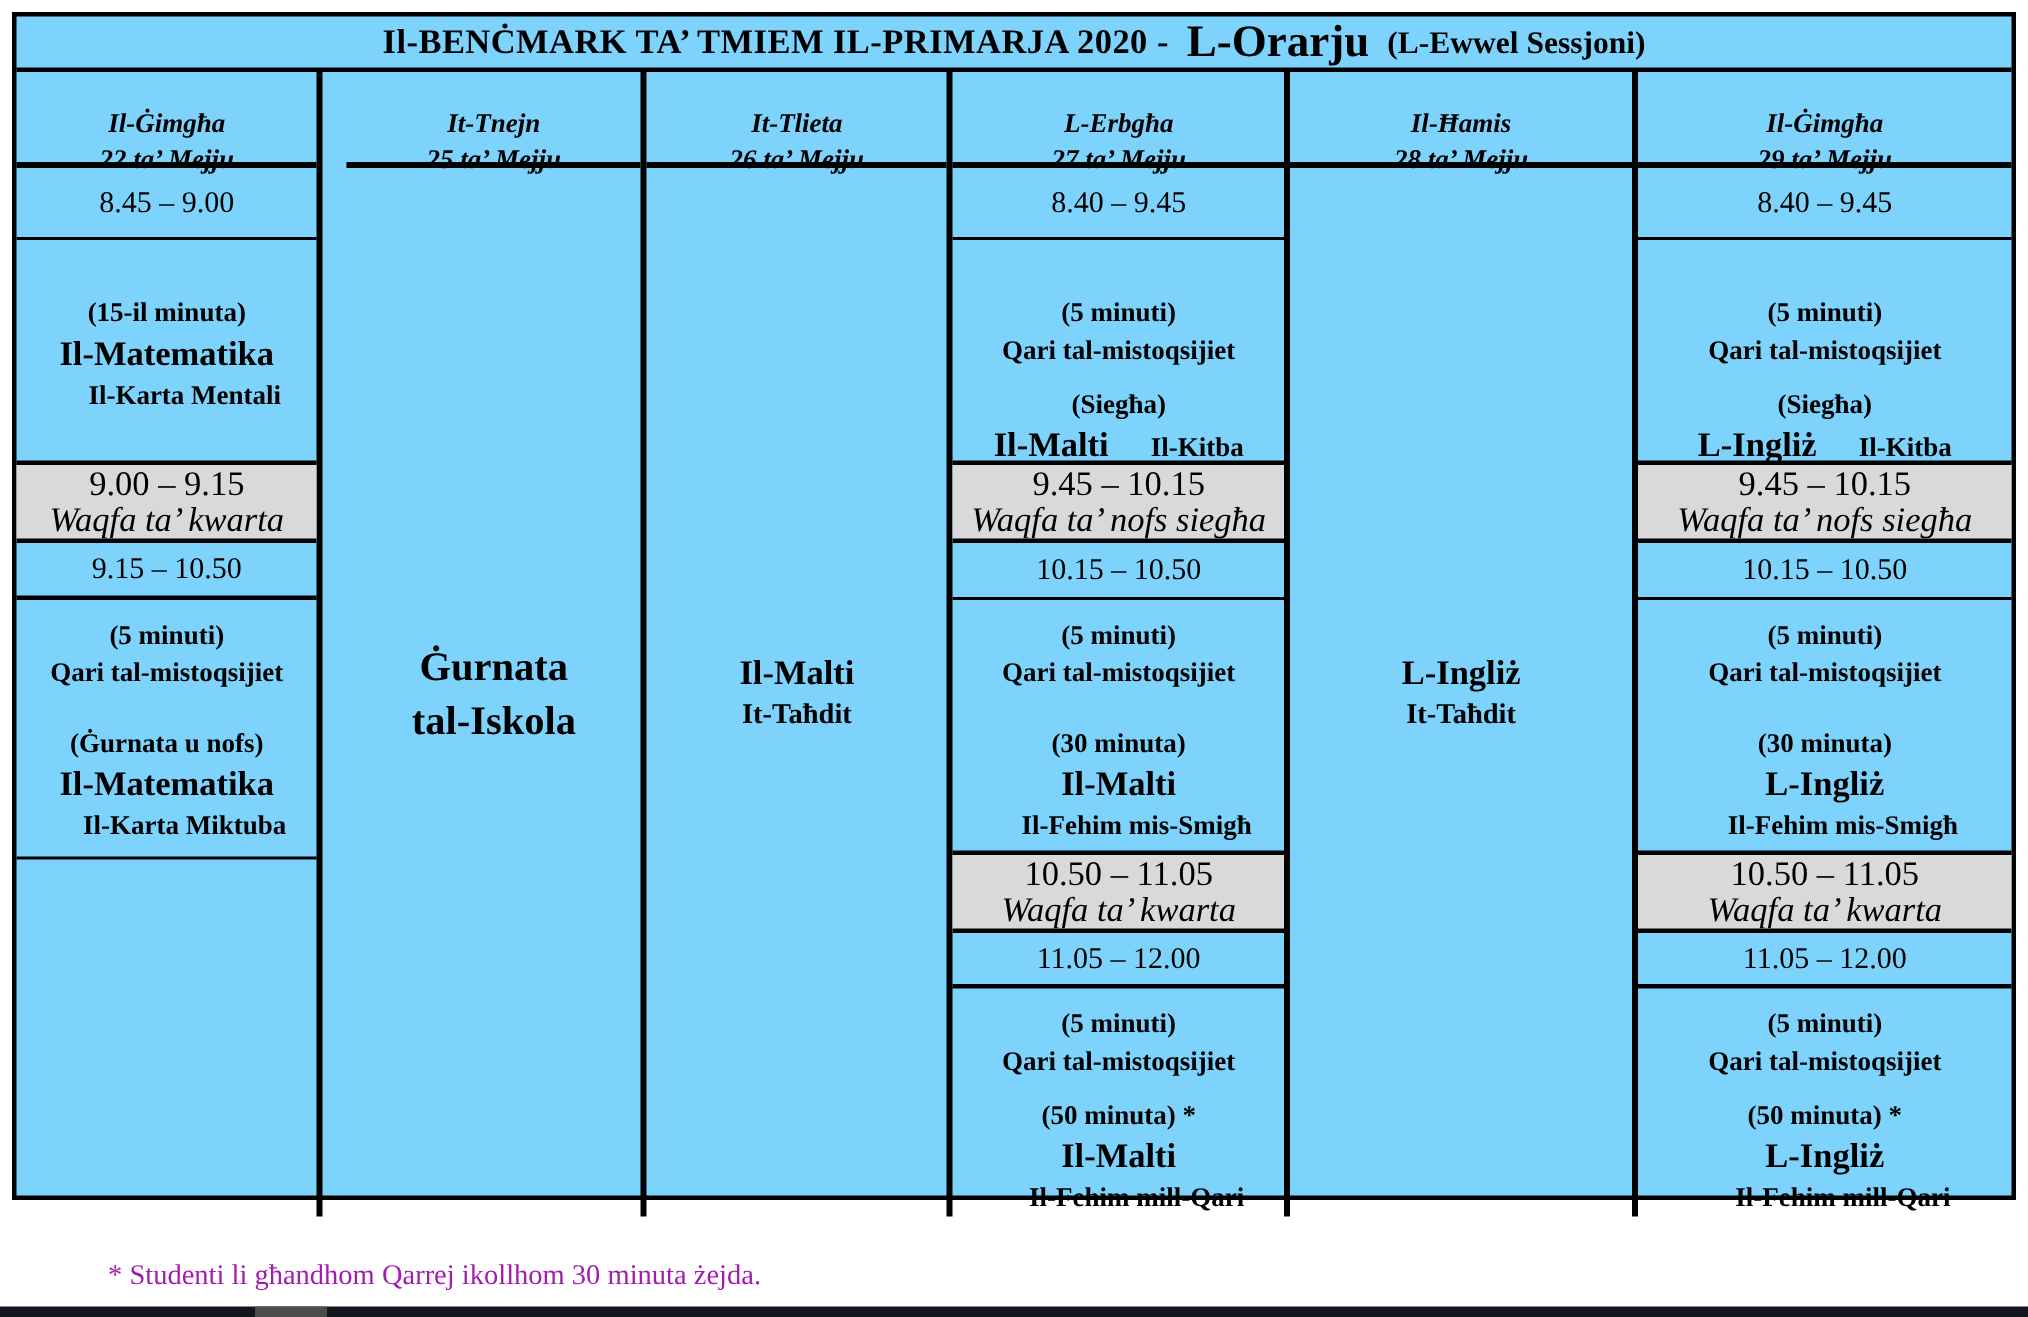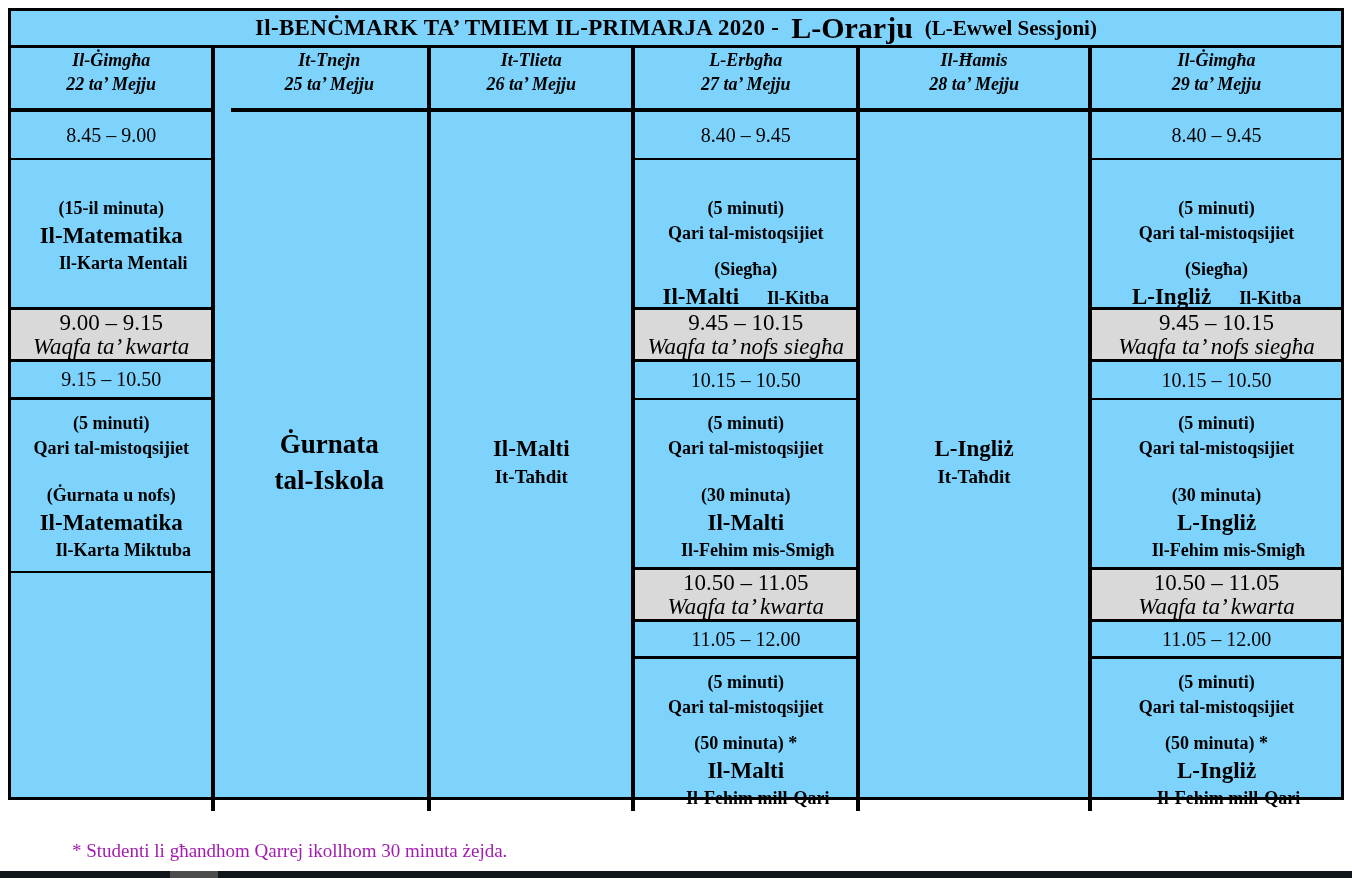--- a/index.html
+++ b/index.html
@@ -23,21 +23,21 @@
 
   .grid { flex:1; display:flex; }
   .col  { display:flex; flex-direction:column; border-right:4px solid #000; }
   .col:last-child { border-right:none; }
   .col-0 { width:15.55%; } .col-1 { width:15.2%;margin-left:16px; } .col-2 { width:15.55%; }
   .col-3 { width:17.1%;  } .col-4 { width:17.65%;} .col-5 { width:18.95%; }
 
   .day-header {
     height:64px; border-bottom:4px solid #000; text-align:center;
     font-weight:bold; font-style:italic; font-size:18px; line-height:24px;
-    padding-top:0;
+    padding-top:22px;
   }
 
   .cell { text-align:center; }
   .b2 { border-bottom:2px solid #000; }
   .b3 { border-bottom:3px solid #000; }
 
   .cell.time { display:flex; align-items:center; justify-content:center; font-size:20px; }
   .h48 { height:48px; } .h38 { height:38px; } .h37 { height:37px; }
   .h125 { height:125px;margin-top:25px; } .h170 { height:170px; } .h173 { height:173px; }
   .h52 { height:52px; }

